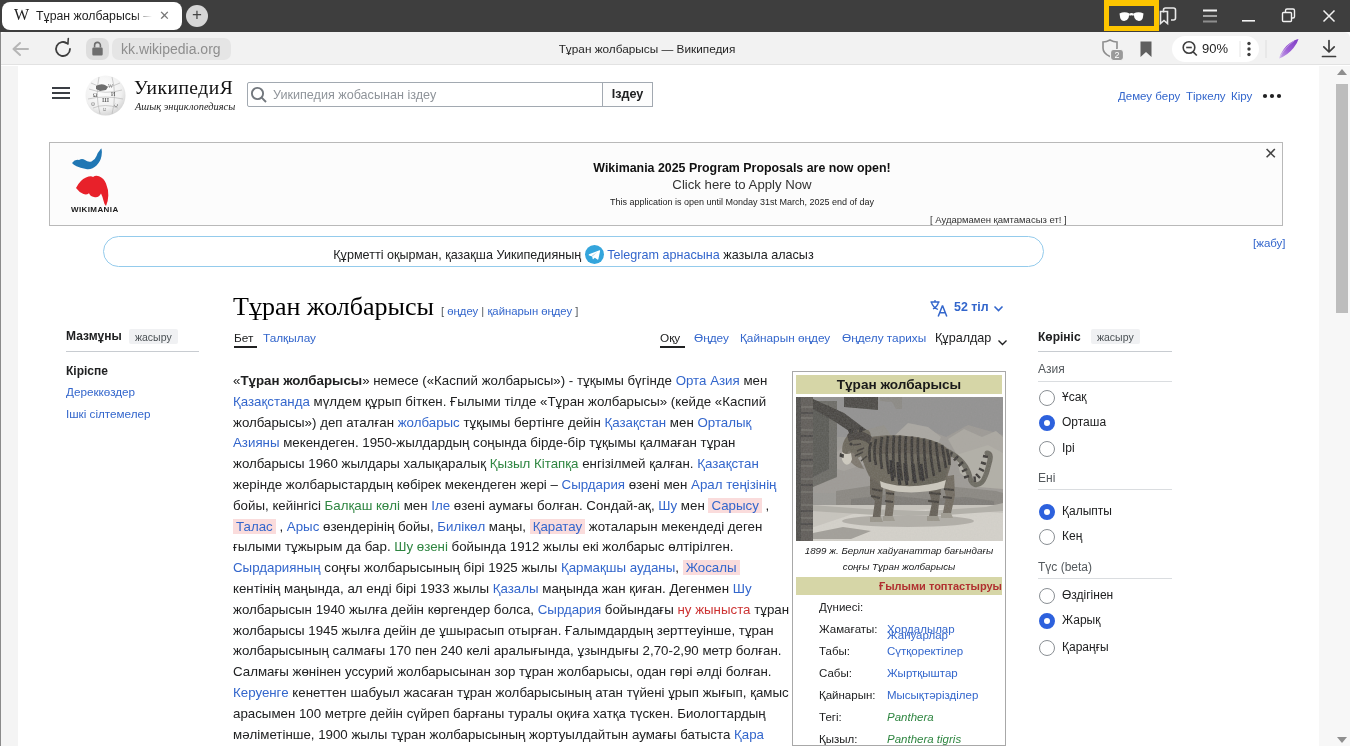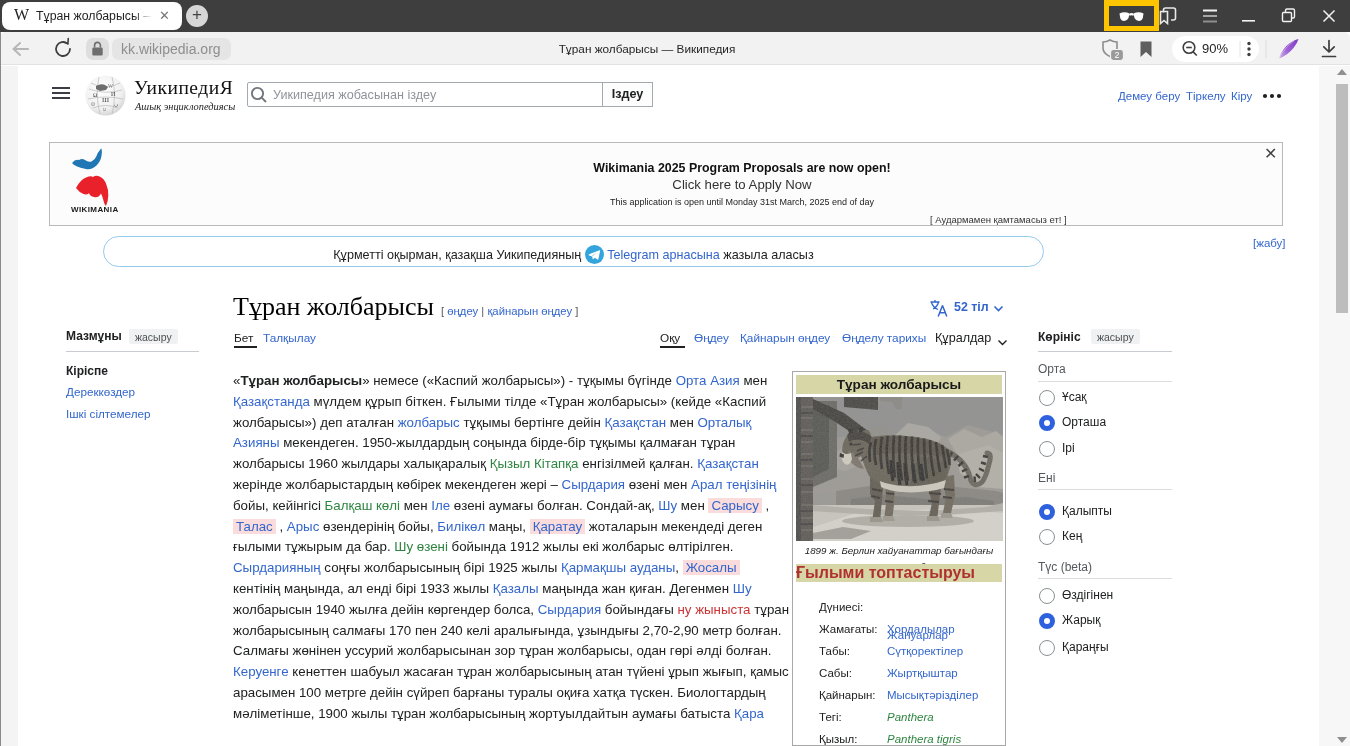--- a/index.html
+++ b/index.html
@@ -75,21 +75,21 @@
   .radio.sel { border:5px solid #2d61dd; }
   .rlabel { position:absolute; left:1062px; font-size:12px; color:#202122; }
 
   
   #bodytext { left:233px; top:371px; width:560px; font-size:13.3px; line-height:20.8px; color:#202122; text-align:left; white-space:nowrap; }
 
   
   #infobox { left:792px; top:371px; width:214px; height:375px; border:1px solid #a8a8a8; background:#fff; }
   #ib-title { left:796px; top:375px; width:206px; height:19px; background:#d6d6a7; text-align:center; font-size:13.6px; font-weight:bold; color:#1a1a1a; line-height:19px; }
   #ib-cap { left:796px; top:543px; width:206px; text-align:center; font-style:italic; font-size:9.8px; color:#202122; line-height:16.3px; }
-  #ib-sci { left:796px; top:564px; width:206px; height:18px; background:#d6d6a7; text-align:left; font-size:16px; font-weight:bold; color:#b03030; line-height:18px; }
+  #ib-sci { left:796px; top:577px; width:206px; height:18px; background:#d6d6a7; text-align:right; font-size:11px; font-weight:bold; color:#b03030; line-height:18px; }
   .ib-row { position:absolute; left:819px; font-size:11.5px; color:#202122; }
   .ib-val { position:absolute; left:887px; font-size:11.5px; }
 </style>
 </head>
 <body>
 
 <div class="abs" id="titlebar"></div>
 <div class="abs" id="tab"></div>
 <div class="abs" id="tabfav">W</div>
 <div class="abs" id="tabtitle">Тұран жолбарысы — У</div>
@@ -294,21 +294,21 @@
 <div class="abs" id="toc-title">Мазмұны</div>
 <div class="chip" style="left:129px; top:329px;">жасыру</div>
 <div class="hrline" style="left:66px; top:351px; width:133px;"></div>
 <div class="abs" style="left:66px; top:364px; font-size:12px; font-weight:bold; color:#202122;">Кіріспе</div>
 <div class="abs blue" style="left:66px; top:385px; font-size:11.7px;">Дереккөздер</div>
 <div class="abs blue" style="left:66px; top:407px; font-size:11.7px;">Ішкі сілтемелер</div>
 
 <div class="abs" style="left:1038px; top:330px; font-size:12px; font-weight:bold; color:#202122;">Көрініс</div>
 <div class="chip" style="left:1091px; top:329px;">жасыру</div>
 <div class="hrline" style="left:1038px; top:351px; width:134px;"></div>
-<div class="panel-label" style="top:362px;">Орта</div>
+<div class="panel-label" style="top:362px;">Азия</div>
 <div class="hrline" style="left:1038px; top:381px; width:134px; background:#dadde0;"></div>
 <div class="radio" style="top:390px;"></div>
 <div class="rlabel" style="top:390px;">Ұсақ</div>
 <div class="radio sel" style="top:415px;"></div>
 <div class="rlabel" style="top:415px;">Орташа</div>
 <div class="radio" style="top:441px;"></div>
 <div class="rlabel" style="top:441px;">Ірі</div>
 <div class="panel-label" style="top:471px;">Ені</div>
 <div class="hrline" style="left:1038px; top:489px; width:134px; background:#dadde0;"></div>
 <div class="radio sel" style="top:504px;"></div>
@@ -330,20 +330,21 @@
 <div>жолбарысы») деп аталған <span class="blue">жолбарыс</span> тұқымы бертінге дейін <span class="blue">Қазақстан</span> мен <span class="blue">Орталық</span></div>
 <div><span class="blue">Азияны</span> мекендеген. 1950-жылдардың соңында бірде-бір тұқымы қалмаған тұран</div>
 <div>жолбарысы 1960 жылдары халықаралық <span class="green">Қызыл Кітапқа</span> енгізілмей қалған. <span class="blue">Қазақстан</span></div>
 <div>жерінде жолбарыстардың көбірек мекендеген жері – <span class="blue">Сырдария</span> өзені мен <span class="blue">Арал теңізінің</span></div>
 <div>бойы, кейінгісі <span class="green">Балқаш көлі</span> мен <span class="blue">Іле</span> өзені аумағы болған. Сондай-ақ, <span class="blue">Шу</span> мен <span class="pinkbg blue">Сарысу</span> ,</div>
 <div><span class="pinkbg blue">Талас</span> , <span class="blue">Арыс</span> өзендерінің бойы, <span class="blue">Билікөл</span> маңы, <span class="pinkbg blue">Қаратау</span> жоталарын мекендеді деген</div>
 <div>ғылыми тұжырым да бар. <span class="green">Шу өзені</span> бойында 1912 жылы екі жолбарыс өлтірілген.</div>
 <div><span class="blue">Сырдарияның</span> соңғы жолбарысының бірі 1925 жылы <span class="blue">Қармақшы ауданы</span>, <span class="pinkbg blue">Жосалы</span></div>
 <div>кентінің маңында, ал енді бірі 1933 жылы <span class="blue">Қазалы</span> маңында жан қиған. Дегенмен <span class="blue">Шу</span></div>
 <div>жолбарысын 1940 жылға дейін көргендер болса, <span class="blue">Сырдария</span> бойындағы <span class="red">ну жыныста</span> тұран</div>
+<div>жолбарысы 1945 жылға дейін де ұшырасып отырған. Ғалымдардың зерттеуінше, тұран</div>
 <div>жолбарысының салмағы 170 пен 240 келі аралығында, ұзындығы 2,70-2,90 метр болған.</div>
 <div>Салмағы жөнінен уссурий жолбарысынан зор тұран жолбарысы, одан гөрі әлді болған.</div>
 <div><span class="blue">Керуенге</span> кенеттен шабуыл жасаған тұран жолбарысының атан түйені ұрып жығып, қамыс</div>
 <div>арасымен 100 метрге дейін сүйреп барғаны туралы оқиға хатқа түскен. Биологтардың</div>
 <div>мәліметінше, 1900 жылы тұран жолбарысының жортуылдайтын аумағы батыста <span class="blue">Қара</span></div>
   </div>
 
 <div class="abs" id="infobox"></div>
 <div class="abs" id="ib-title">Тұран жолбарысы</div>
 <svg class="abs" style="left:796px; top:397px;" width="207" height="144" viewBox="0 0 207 144">

